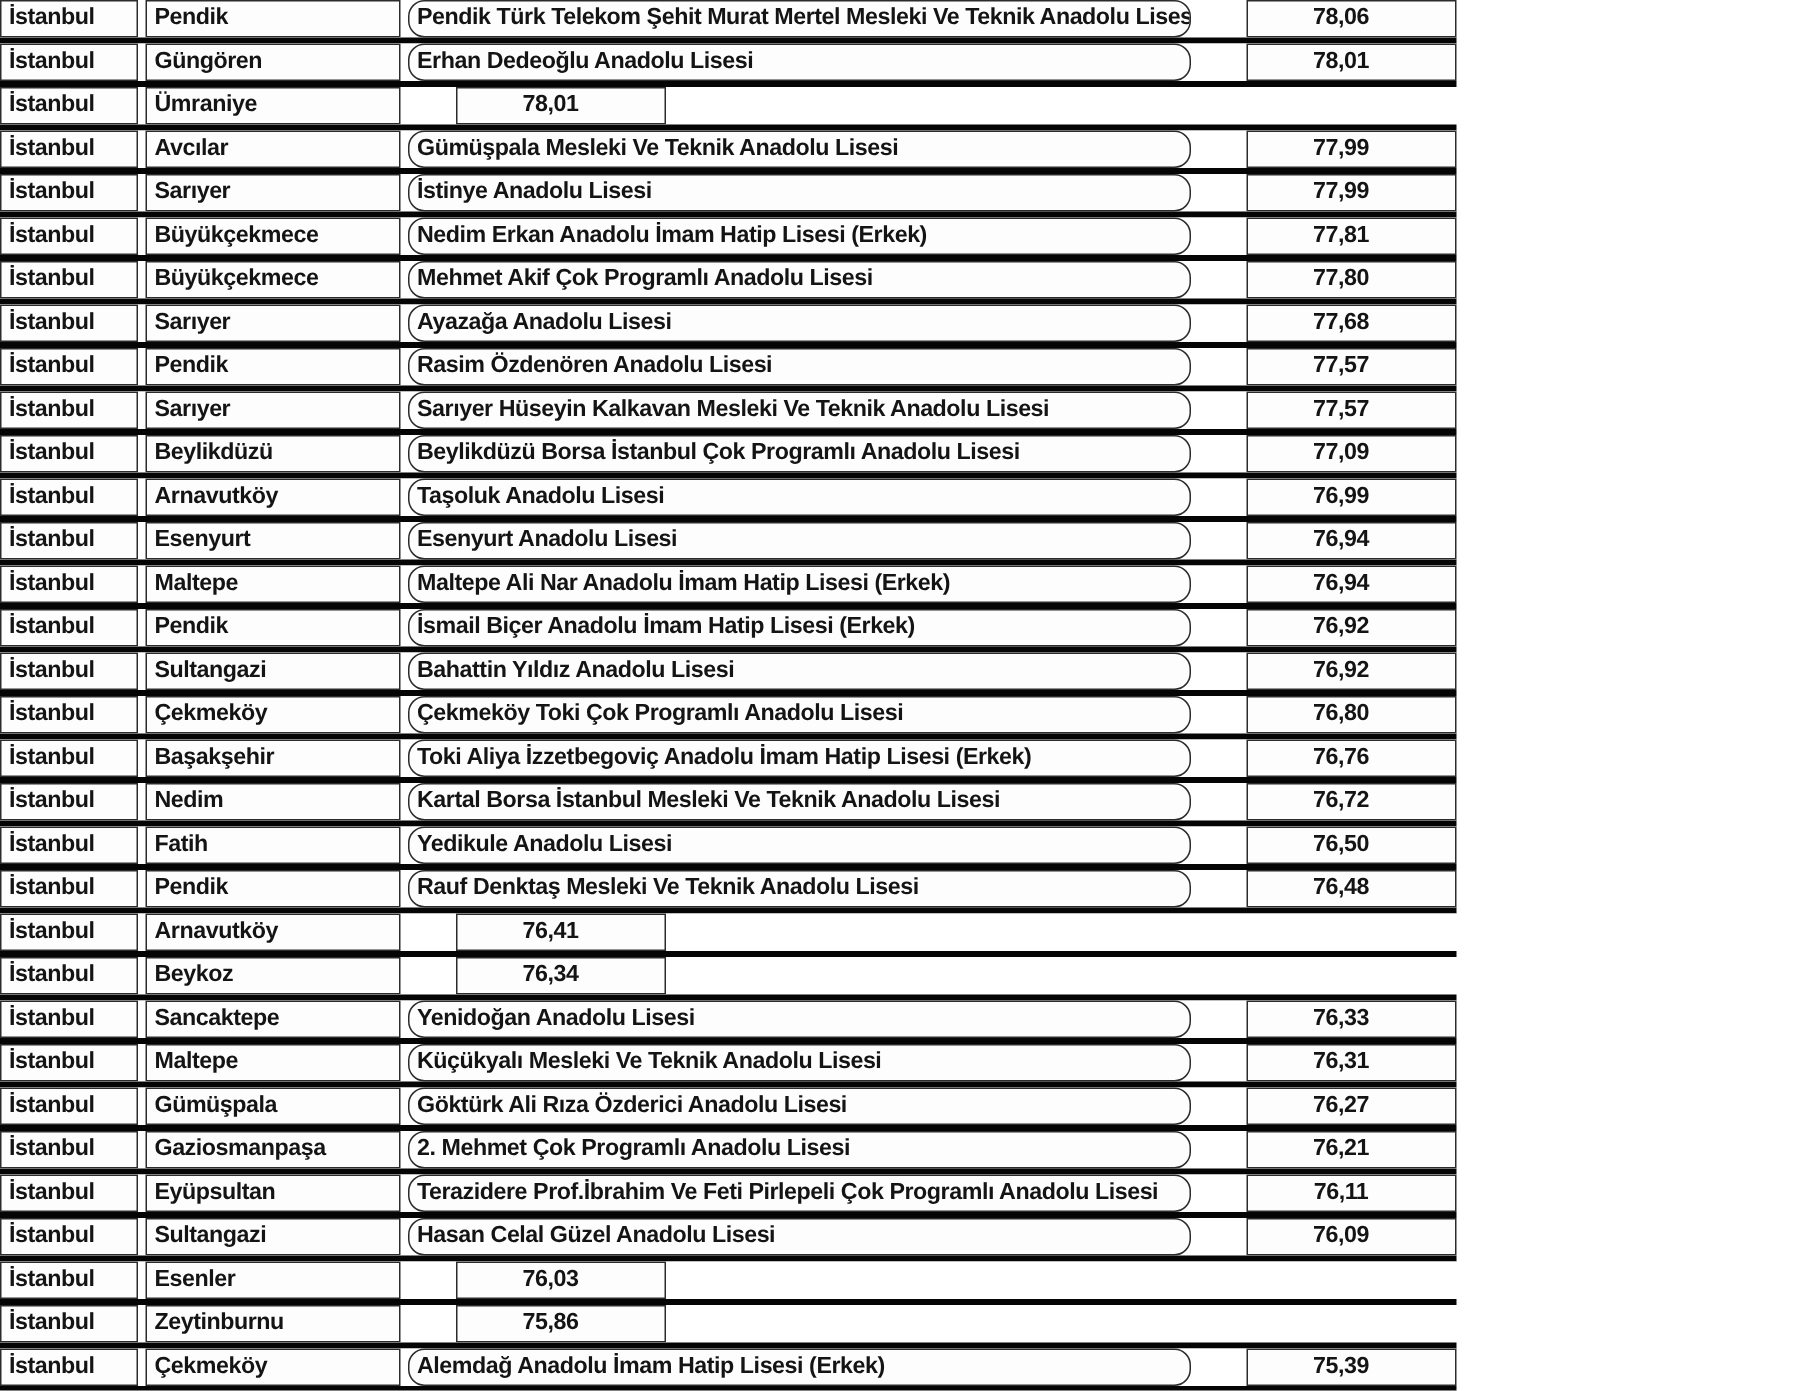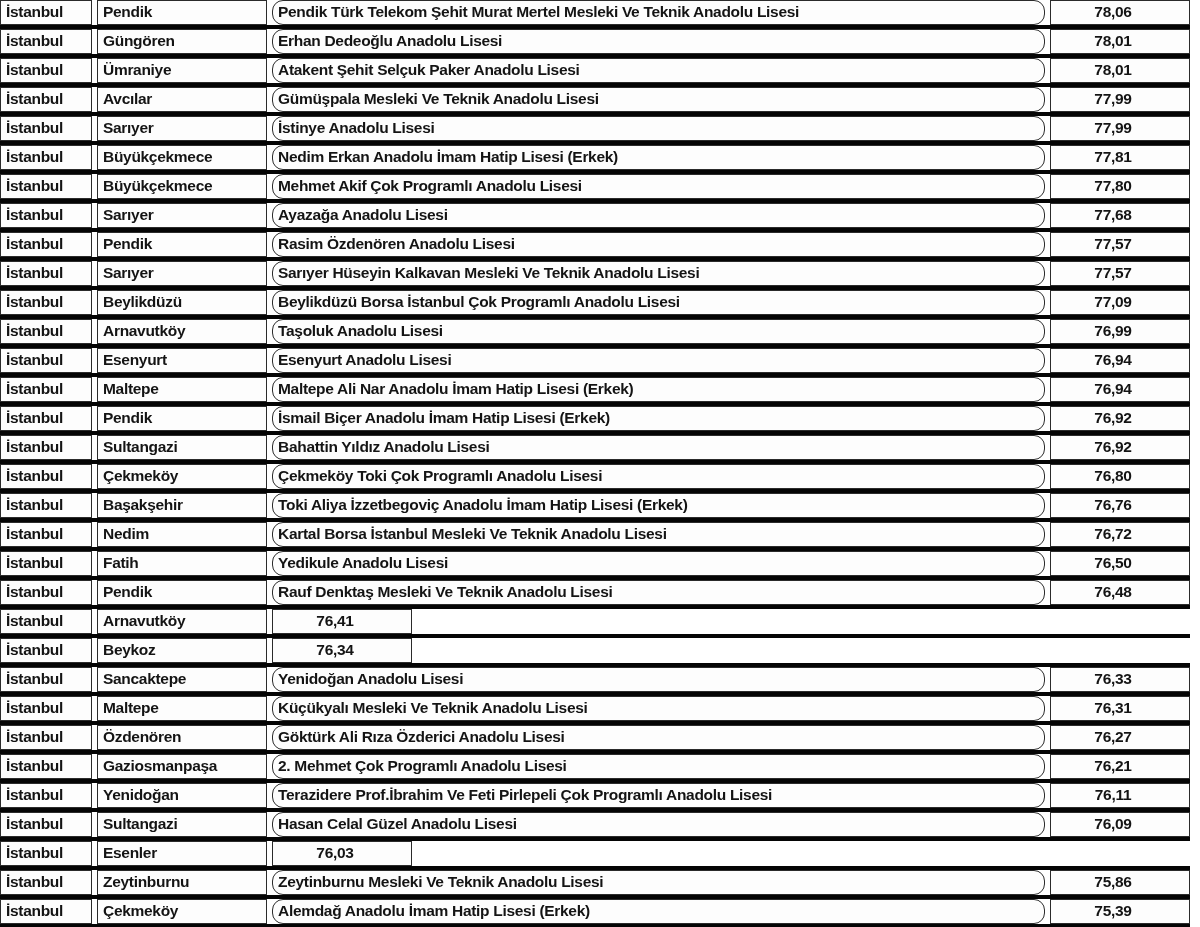--- a/index.html
+++ b/index.html
@@ -5,21 +5,21 @@
   html, body {
     margin: 0;
     padding: 0;
     background: #ffffff;
     width: 1200px;
     height: 927px;
     overflow: hidden;
     font-family: "Liberation Sans", "DejaVu Sans", sans-serif;
   }
   .score-table {
-    width: 1190px;
+    width: 971px;
     height: 927px;
     background: #ffffff;
     display: flex;
     flex-direction: column;
   }
   .row {
     box-sizing: border-box;
     height: 29px;
     flex: 0 0 29px;
     display: flex;
@@ -37,21 +37,21 @@
     white-space: nowrap;
     font-size: 15.5px;
     font-weight: 700;
     color: #141414;
     letter-spacing: -0.3px;
     padding: 0 4px 1px 5px;
   }
   .cell.city   { flex: 0 0 92px; }
   .cell.district { flex: 0 0 170px; }
   .cell.school { flex: 1 1 auto; border-radius: 11px; }
-  .cell.score  { flex: 0 0 140px; justify-content: center; padding-left: 0; padding-right: 14px; }
+  .cell.score  { flex: 0 0 140px; justify-content: center; padding-left: 0; padding-right: 14px; margin-left: 32px; }
 </style>
 </head>
 <body>
 
 <div class="score-table">
 
   <div class="row">
     <div class="cell city">İstanbul</div>
     <div class="cell district">Pendik</div>
     <div class="cell school">Pendik Türk Telekom Şehit Murat Mertel Mesleki Ve Teknik Anadolu Lisesi</div>
@@ -61,21 +61,20 @@
   <div class="row">
     <div class="cell city">İstanbul</div>
     <div class="cell district">Güngören</div>
     <div class="cell school">Erhan Dedeoğlu Anadolu Lisesi</div>
     <div class="cell score">78,01</div>
   </div>
 
   <div class="row">
     <div class="cell city">İstanbul</div>
     <div class="cell district">Ümraniye</div>
-    <div class="cell school">Atakent Şehit Selçuk Paker Anadolu Lisesi</div>
     <div class="cell score">78,01</div>
   </div>
 
   <div class="row">
     <div class="cell city">İstanbul</div>
     <div class="cell district">Avcılar</div>
     <div class="cell school">Gümüşpala Mesleki Ve Teknik Anadolu Lisesi</div>
     <div class="cell score">77,99</div>
   </div>
 
@@ -219,56 +218,55 @@
 
   <div class="row">
     <div class="cell city">İstanbul</div>
     <div class="cell district">Maltepe</div>
     <div class="cell school">Küçükyalı Mesleki Ve Teknik Anadolu Lisesi</div>
     <div class="cell score">76,31</div>
   </div>
 
   <div class="row">
     <div class="cell city">İstanbul</div>
-    <div class="cell district">Özdenören</div>
+    <div class="cell district">Gümüşpala</div>
     <div class="cell school">Göktürk Ali Rıza Özderici Anadolu Lisesi</div>
     <div class="cell score">76,27</div>
   </div>
 
   <div class="row">
     <div class="cell city">İstanbul</div>
     <div class="cell district">Gaziosmanpaşa</div>
     <div class="cell school">2. Mehmet Çok Programlı Anadolu Lisesi</div>
     <div class="cell score">76,21</div>
   </div>
 
   <div class="row">
     <div class="cell city">İstanbul</div>
-    <div class="cell district">Yenidoğan</div>
+    <div class="cell district">Eyüpsultan</div>
     <div class="cell school">Terazidere Prof.İbrahim Ve Feti Pirlepeli Çok Programlı Anadolu Lisesi</div>
     <div class="cell score">76,11</div>
   </div>
 
   <div class="row">
     <div class="cell city">İstanbul</div>
     <div class="cell district">Sultangazi</div>
     <div class="cell school">Hasan Celal Güzel Anadolu Lisesi</div>
     <div class="cell score">76,09</div>
   </div>
 
   <div class="row">
     <div class="cell city">İstanbul</div>
     <div class="cell district">Esenler</div>
     <div class="cell score">76,03</div>
   </div>
 
   <div class="row">
     <div class="cell city">İstanbul</div>
     <div class="cell district">Zeytinburnu</div>
-    <div class="cell school">Zeytinburnu Mesleki Ve Teknik Anadolu Lisesi</div>
     <div class="cell score">75,86</div>
   </div>
 
   <div class="row">
     <div class="cell city">İstanbul</div>
     <div class="cell district">Çekmeköy</div>
     <div class="cell school">Alemdağ Anadolu İmam Hatip Lisesi (Erkek)</div>
     <div class="cell score">75,39</div>
   </div>
 </div>

